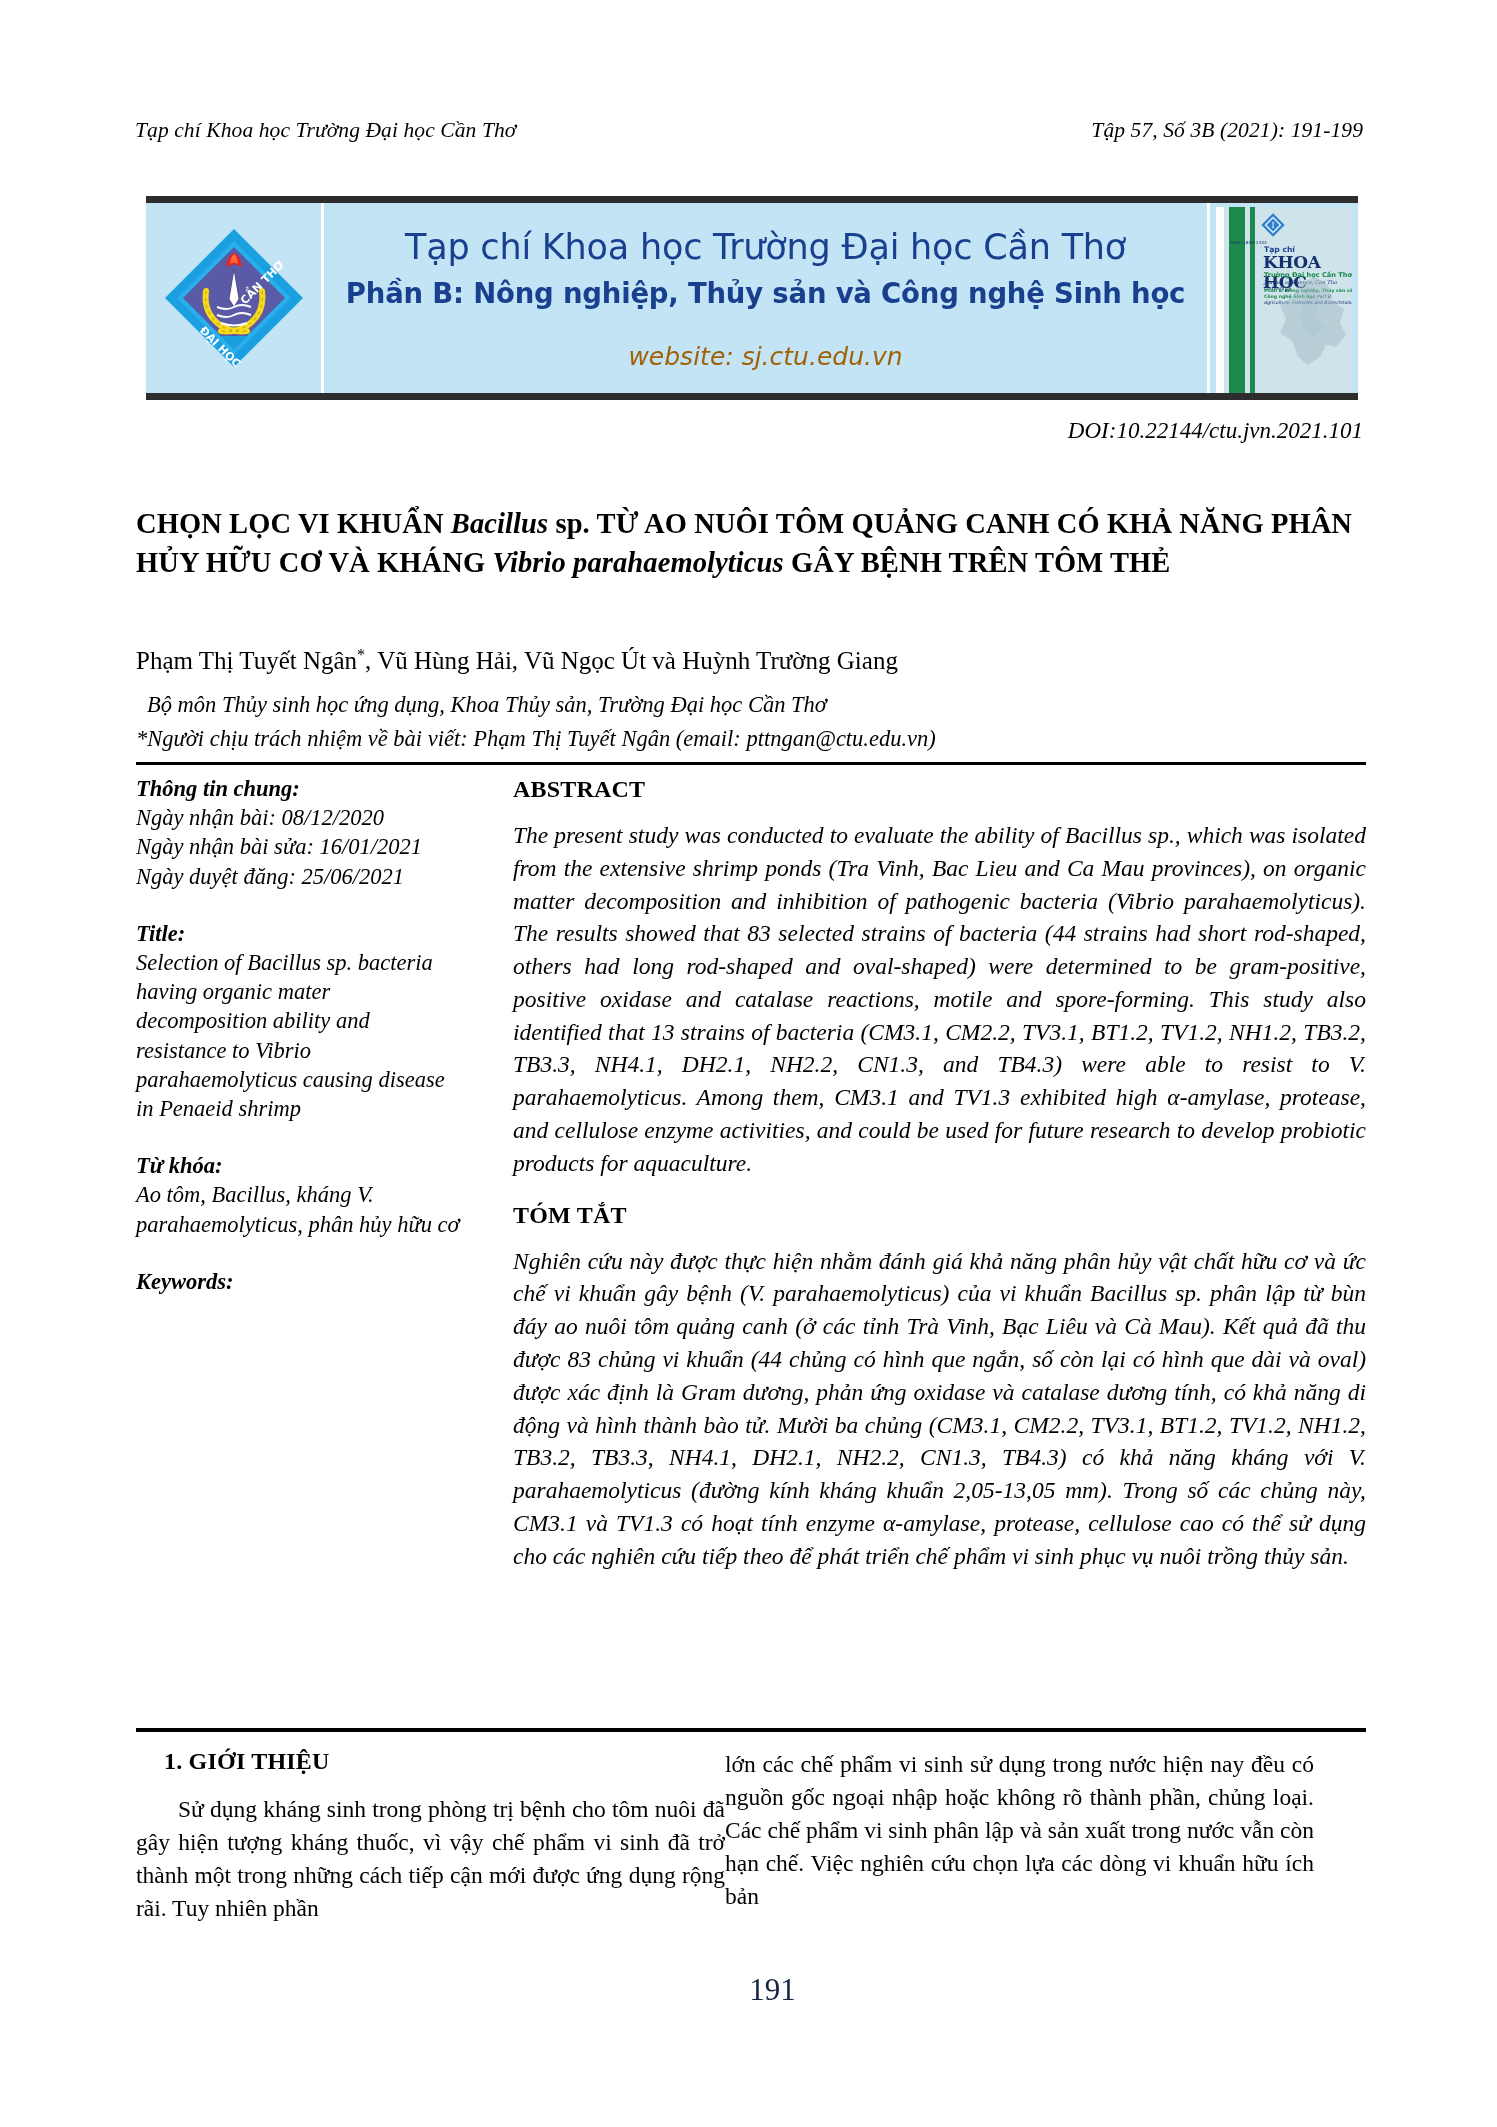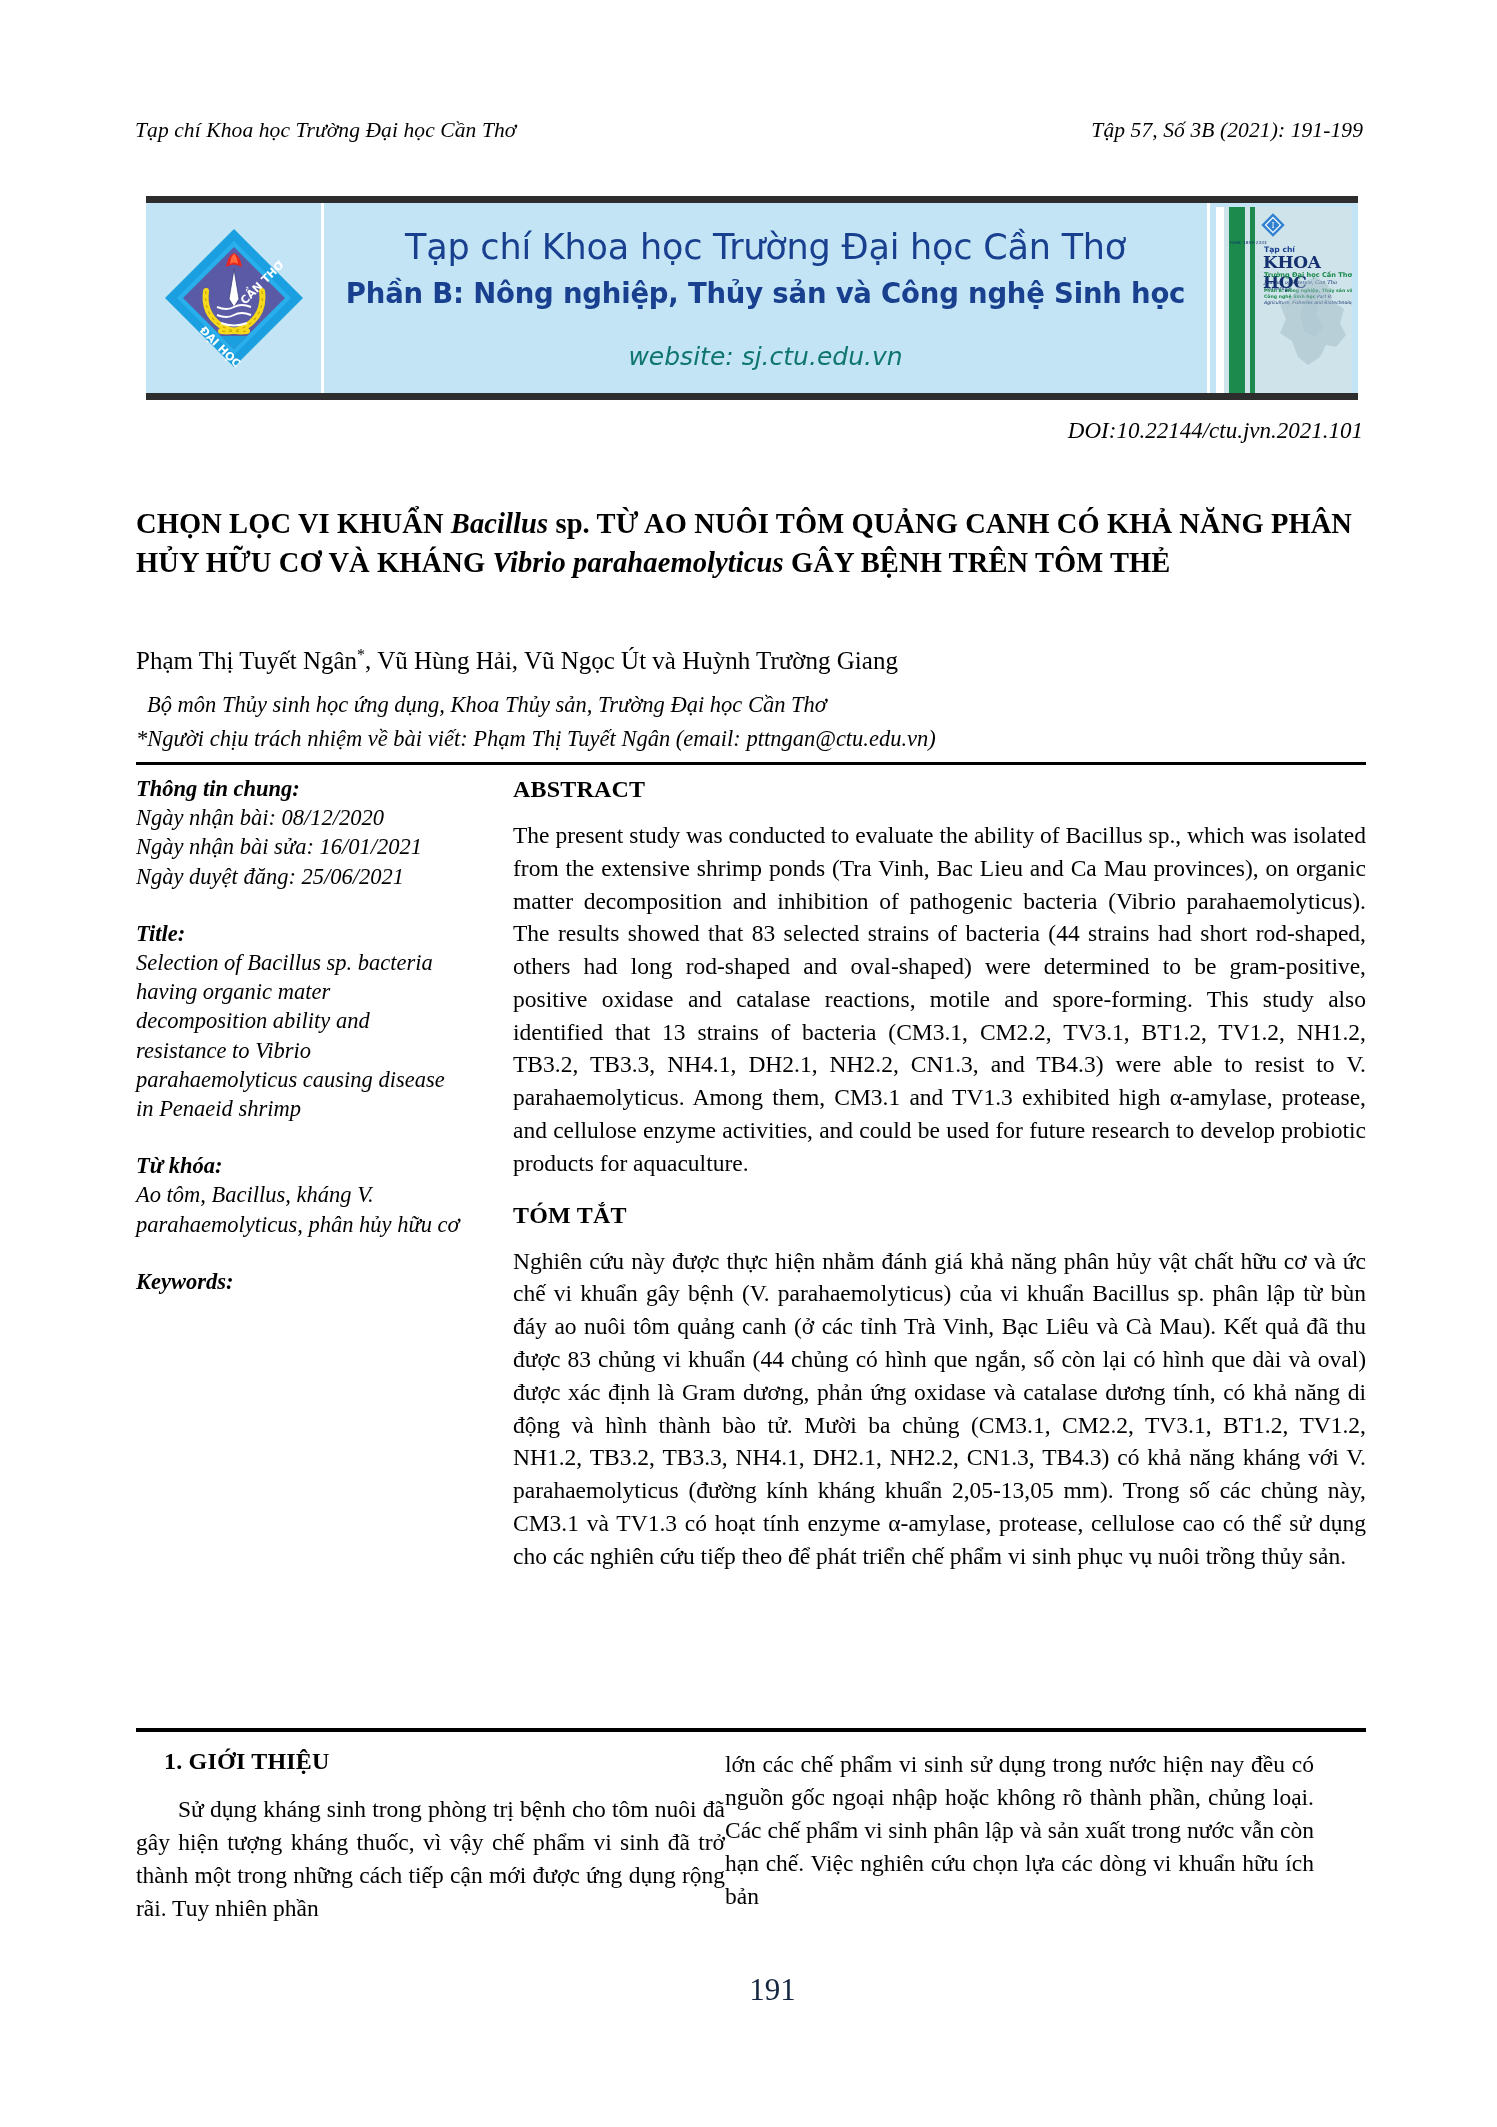--- a/index.html
+++ b/index.html
@@ -77,21 +77,21 @@
     font-size: 27.5px;
     color: #19408f;
     margin-top: 11px;
     letter-spacing: -0.2px;
     white-space: nowrap;
   }
   .b-web {
     font-family: "DejaVu Sans", sans-serif;
     font-style: italic;
     font-size: 25px;
-    color: #0f766e;
+    color: #a16207;
     position: absolute;
     bottom: 22px;
     left: 50%;
     transform: translateX(-50%);
     white-space: nowrap;
     margin-top: 38px;
   }
   .banner-cover {
     width: 148px;
     flex: 0 0 148px;
@@ -232,20 +232,21 @@
   }
   .info-gap { height: 30px; }
 
   .sec-h {
     font-weight: bold;
     font-size: 24px;
     margin: 0 0 16px 0;
     letter-spacing: 0.2px;
   }
   .abs-p {
+    font-style: italic;
     font-size: 23.5px;
     line-height: 1.395;
     text-align: justify;
     margin: 0;
     hyphens: none;
   }
   .sec-h.second { margin-top: 22px; }
 
   
   .rule-2 {

